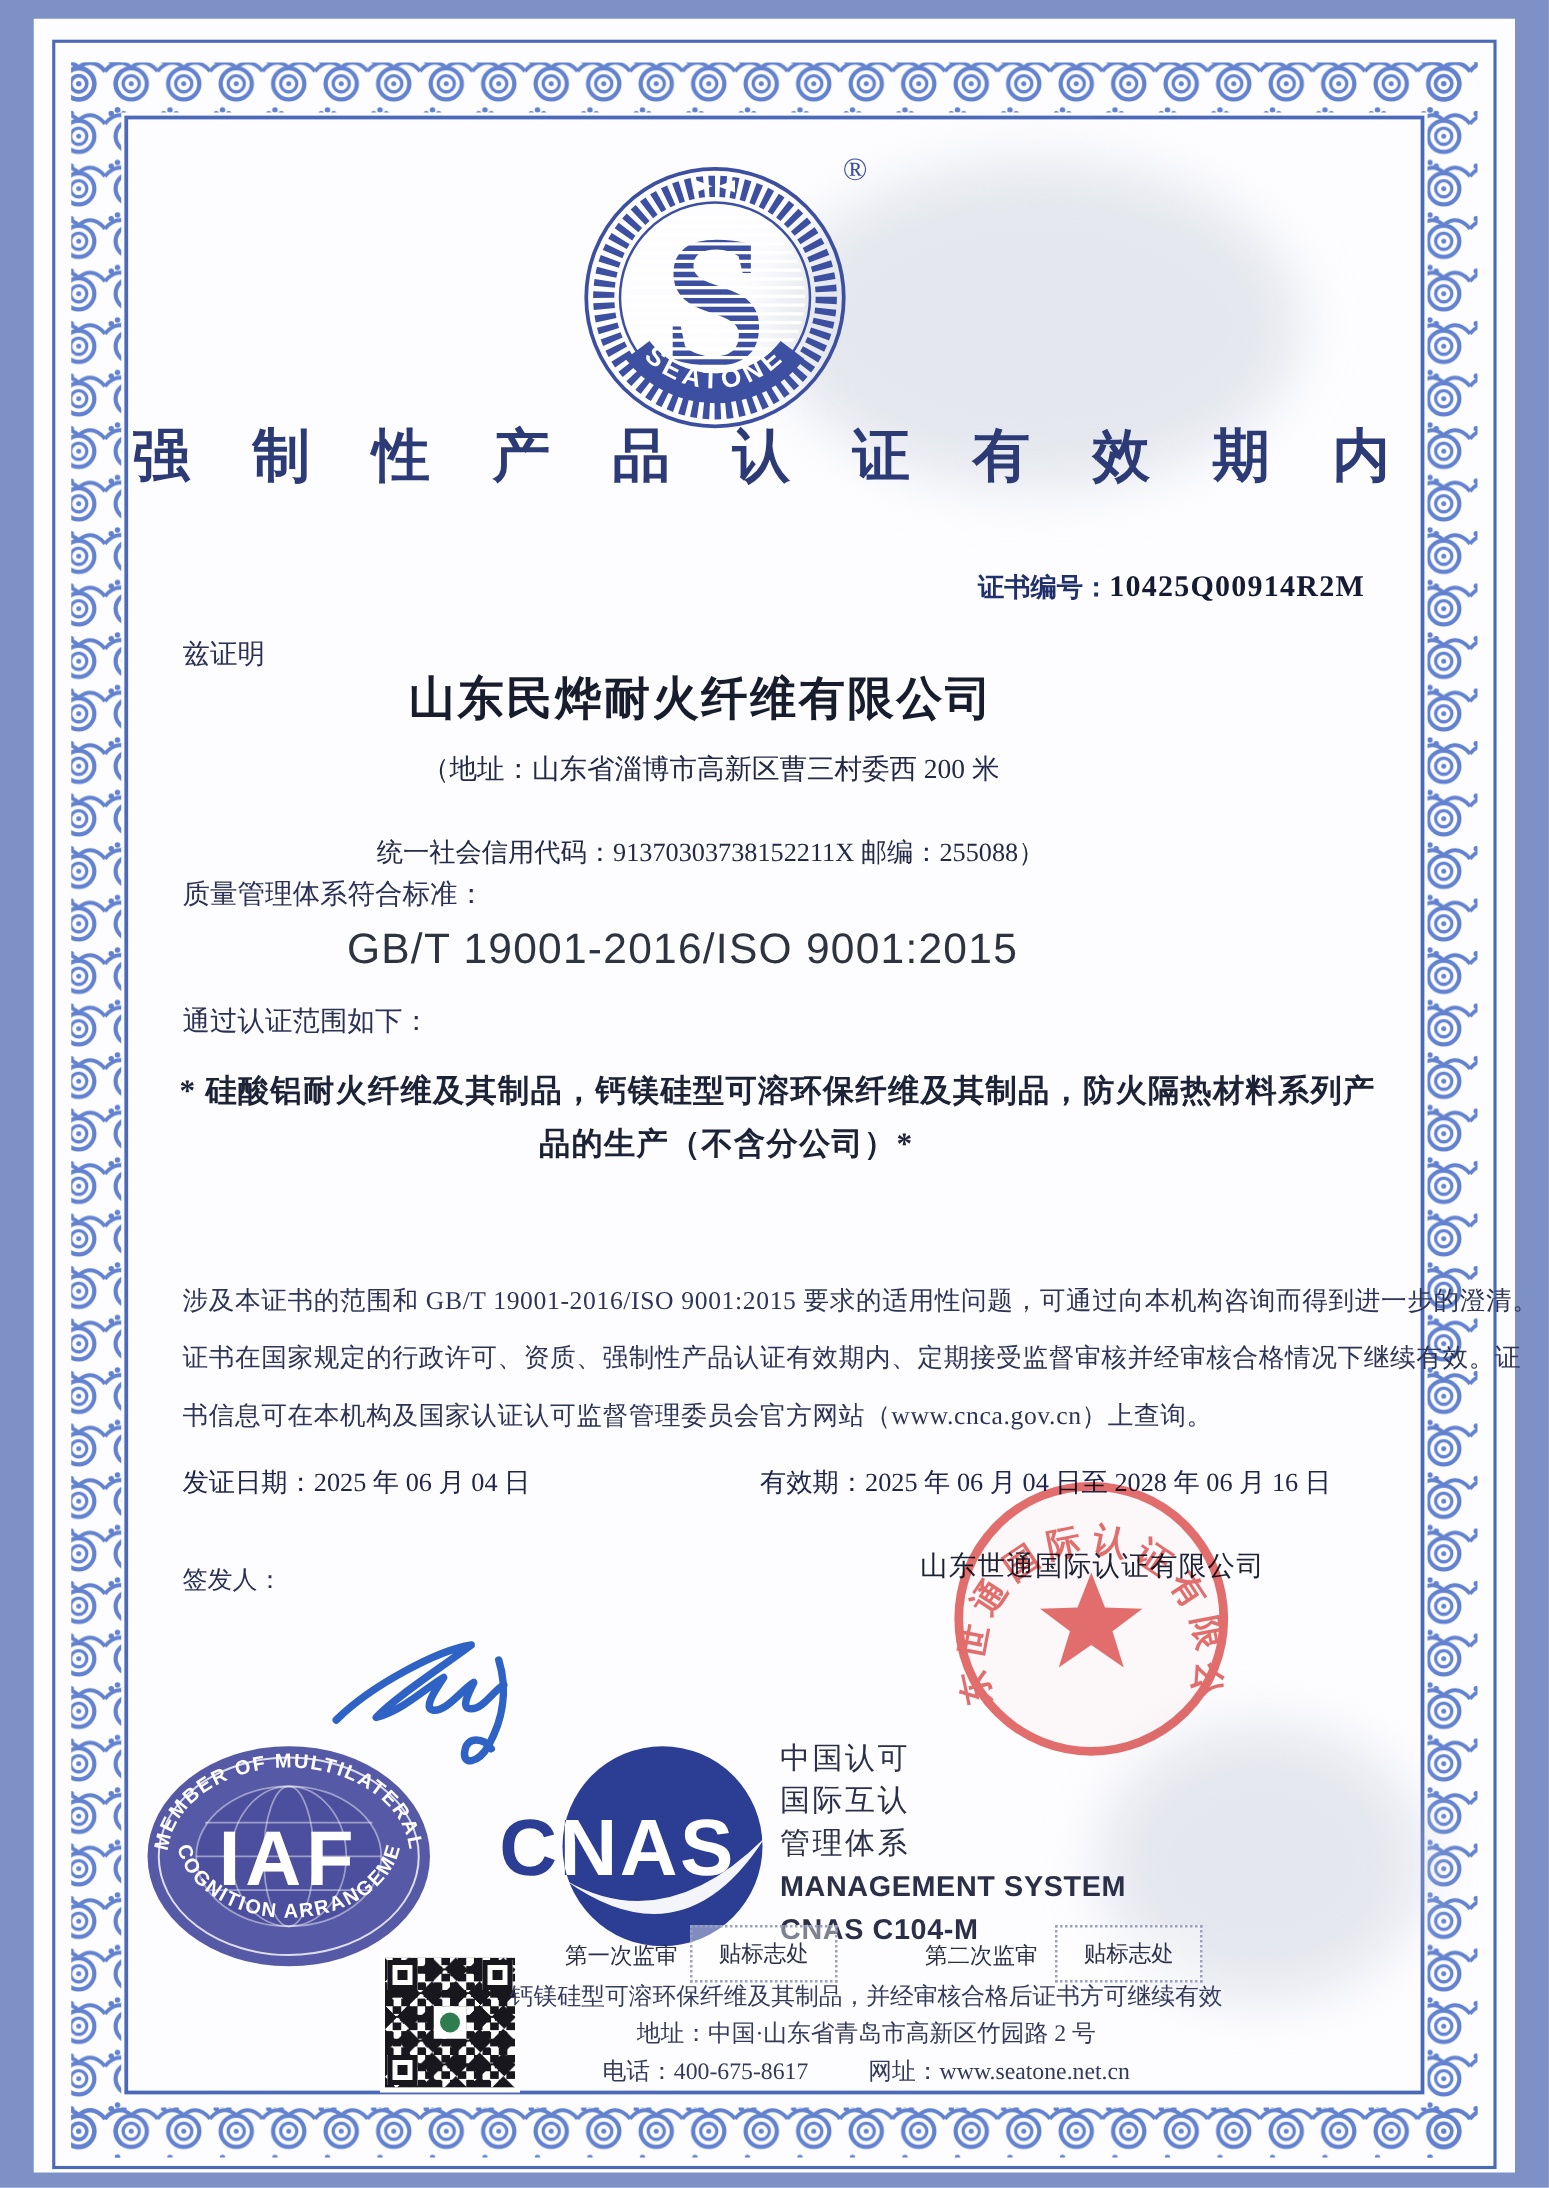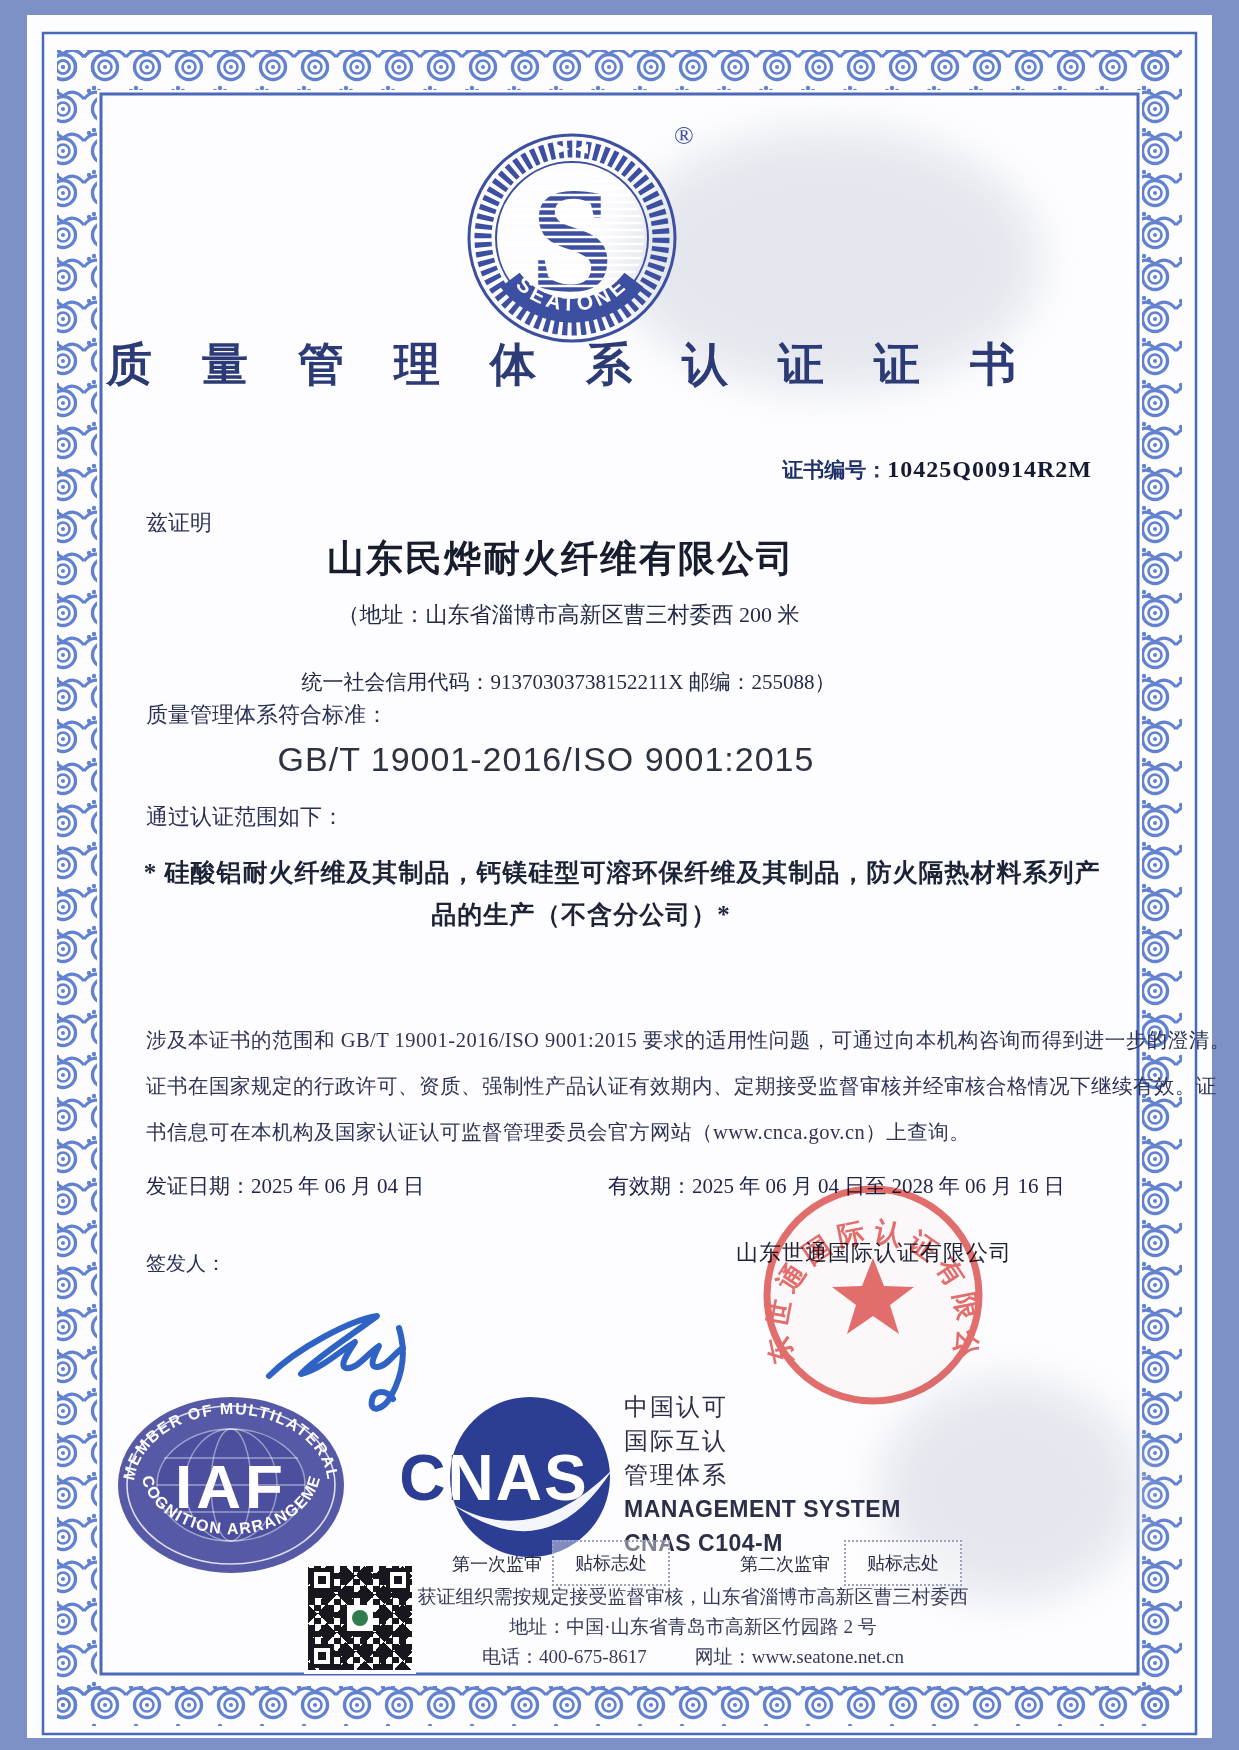--- a/index.html
+++ b/index.html
@@ -155,21 +155,21 @@
       </g>
     </g>
 
     <path d="M58 172 A 78 78 0 0 0 182 172" fill="none" stroke="#3d4fa0" stroke-width="24"></path>
     <text font-size="21" font-weight="bold" fill="#ffffff" letter-spacing="4" font-family="Liberation Sans,sans-serif">
       <textPath href="#seatoneArc" startOffset="50%" text-anchor="middle">SEATONE</textPath>
     </text>
     <text x="232" y="36" font-size="26" fill="#3d4fa0" text-anchor="middle">®</text>
   </svg>
 
-  <div class="abs title">质量管理体系认证证书</div>
+  <div class="abs title">强制性产品认证有效期内</div>
 
   <div class="abs certno">
     <span class="lbl">证书编号：</span><span class="num">10425Q00914R2M</span>
   </div>
 
   <div class="abs certify">兹证明</div>
   <div class="abs company">山东民烨耐火纤维有限公司</div>
   <div class="abs addr1">（地址：山东省淄博市高新区曹三村委西 200 米</div>
   <div class="abs addr2">统一社会信用代码：91370303738152211X 邮编：255088）</div>
 
@@ -277,20 +277,20 @@
       </div>
     <div class="finder f-bl">
         <span></span>
       </div>
     <div class="qr-center">
         <i></i>
       </div>
   </div>
   <div class="abs qr-label">微信证书查询</div>
 
-  <div class="abs fnote">获证组织需按规定接受监督审核，山东省淄博市高新区曹三村委西</div>
+  <div class="abs fnote">钙镁硅型可溶环保纤维及其制品，并经审核合格后证书方可继续有效</div>
   <div class="abs faddr">地址：中国·山东省青岛市高新区竹园路 2 号</div>
   <div class="abs fline">
     <span>电话：400-675-8617</span>
     <span>网址：www.seatone.net.cn</span>
   </div>
 
 </div>
 
 </body></html>

